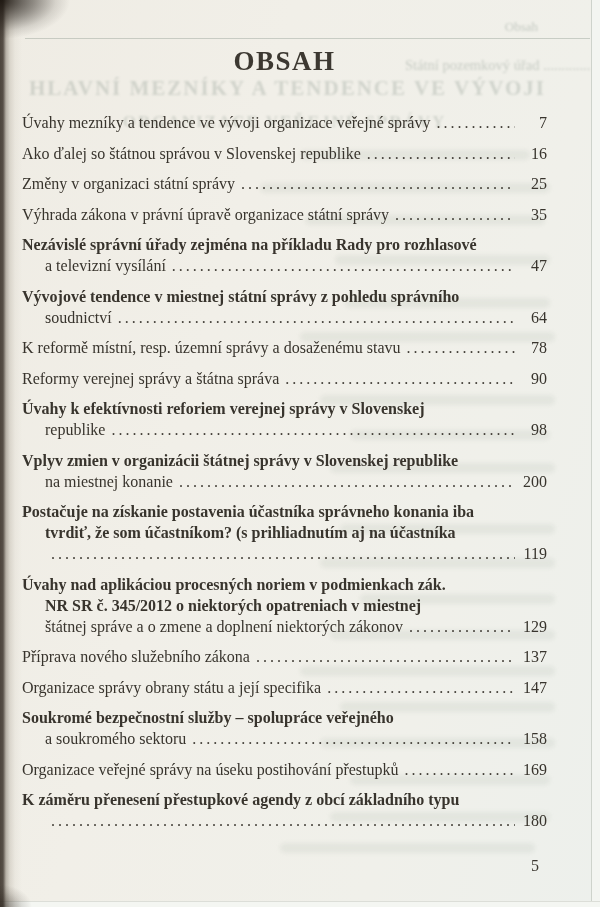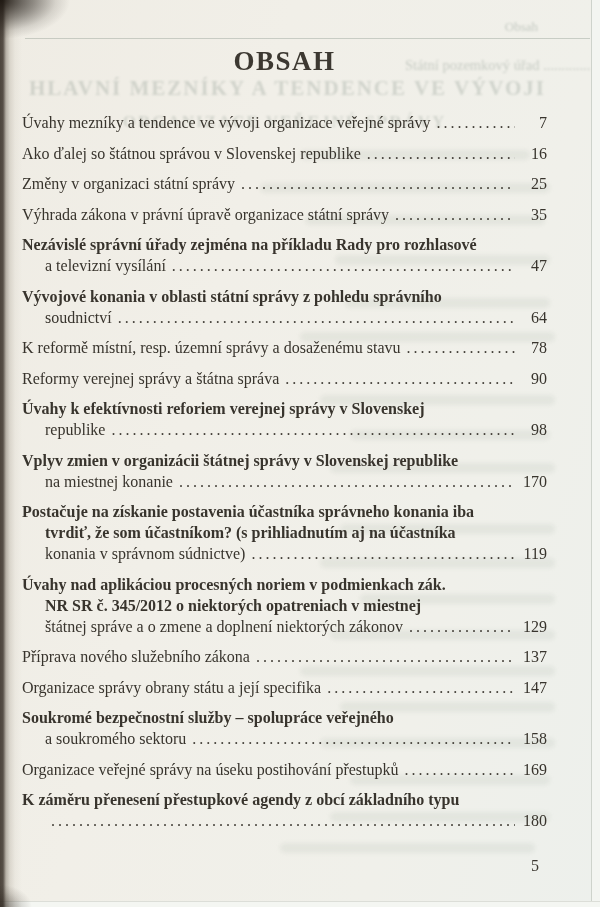--- a/index.html
+++ b/index.html
@@ -105,21 +105,21 @@
       </div>
       <div class="toc-entry">
         <div class="toc-line">Nezávislé správní úřady zejména na příkladu Rady pro rozhlasové</div>
         <div class="toc-last cont">
           <span class="toc-text">a televizní vysílání</span>
           <span class="leader">...........................................................................................................................................</span>
           <span class="pg">47</span>
         </div>
       </div>
       <div class="toc-entry">
-        <div class="toc-line">Vývojové konania v oblasti státní správy z pohledu správního</div>
+        <div class="toc-line">Vývojové tendence v miestnej státní správy z pohledu správního</div>
         <div class="toc-last cont">
           <span class="toc-text">soudnictví</span>
           <span class="leader">...........................................................................................................................................</span>
           <span class="pg">64</span>
         </div>
       </div>
       <div class="toc-entry">
         <div class="toc-last">
           <span class="toc-text">K reformě místní, resp. územní správy a dosaženému stavu</span>
           <span class="leader">...........................................................................................................................................</span>
@@ -139,28 +139,27 @@
           <span class="toc-text">republike</span>
           <span class="leader">...........................................................................................................................................</span>
           <span class="pg">98</span>
         </div>
       </div>
       <div class="toc-entry">
         <div class="toc-line">Vplyv zmien v organizácii štátnej správy v Slovenskej republike</div>
         <div class="toc-last cont">
           <span class="toc-text">na miestnej konanie</span>
           <span class="leader">...........................................................................................................................................</span>
-          <span class="pg">170</span>
+          <span class="pg">200</span>
         </div>
       </div>
       <div class="toc-entry">
         <div class="toc-line">Postačuje na získanie postavenia účastníka správneho konania iba</div>
         <div class="toc-line cont">tvrdiť, že som účastníkom? (s prihliadnutím aj na účastníka</div>
         <div class="toc-last cont">
-          <span class="toc-text">konania v správnom súdnictve)</span>
           <span class="leader">...........................................................................................................................................</span>
           <span class="pg">119</span>
         </div>
       </div>
       <div class="toc-entry">
         <div class="toc-line">Úvahy nad aplikáciou procesných noriem v podmienkach zák.</div>
         <div class="toc-line cont">NR SR č. 345/2012 o niektorých opatreniach v miestnej</div>
         <div class="toc-last cont">
           <span class="toc-text">štátnej správe a o zmene a doplnení niektorých zákonov</span>
           <span class="leader">...........................................................................................................................................</span>

